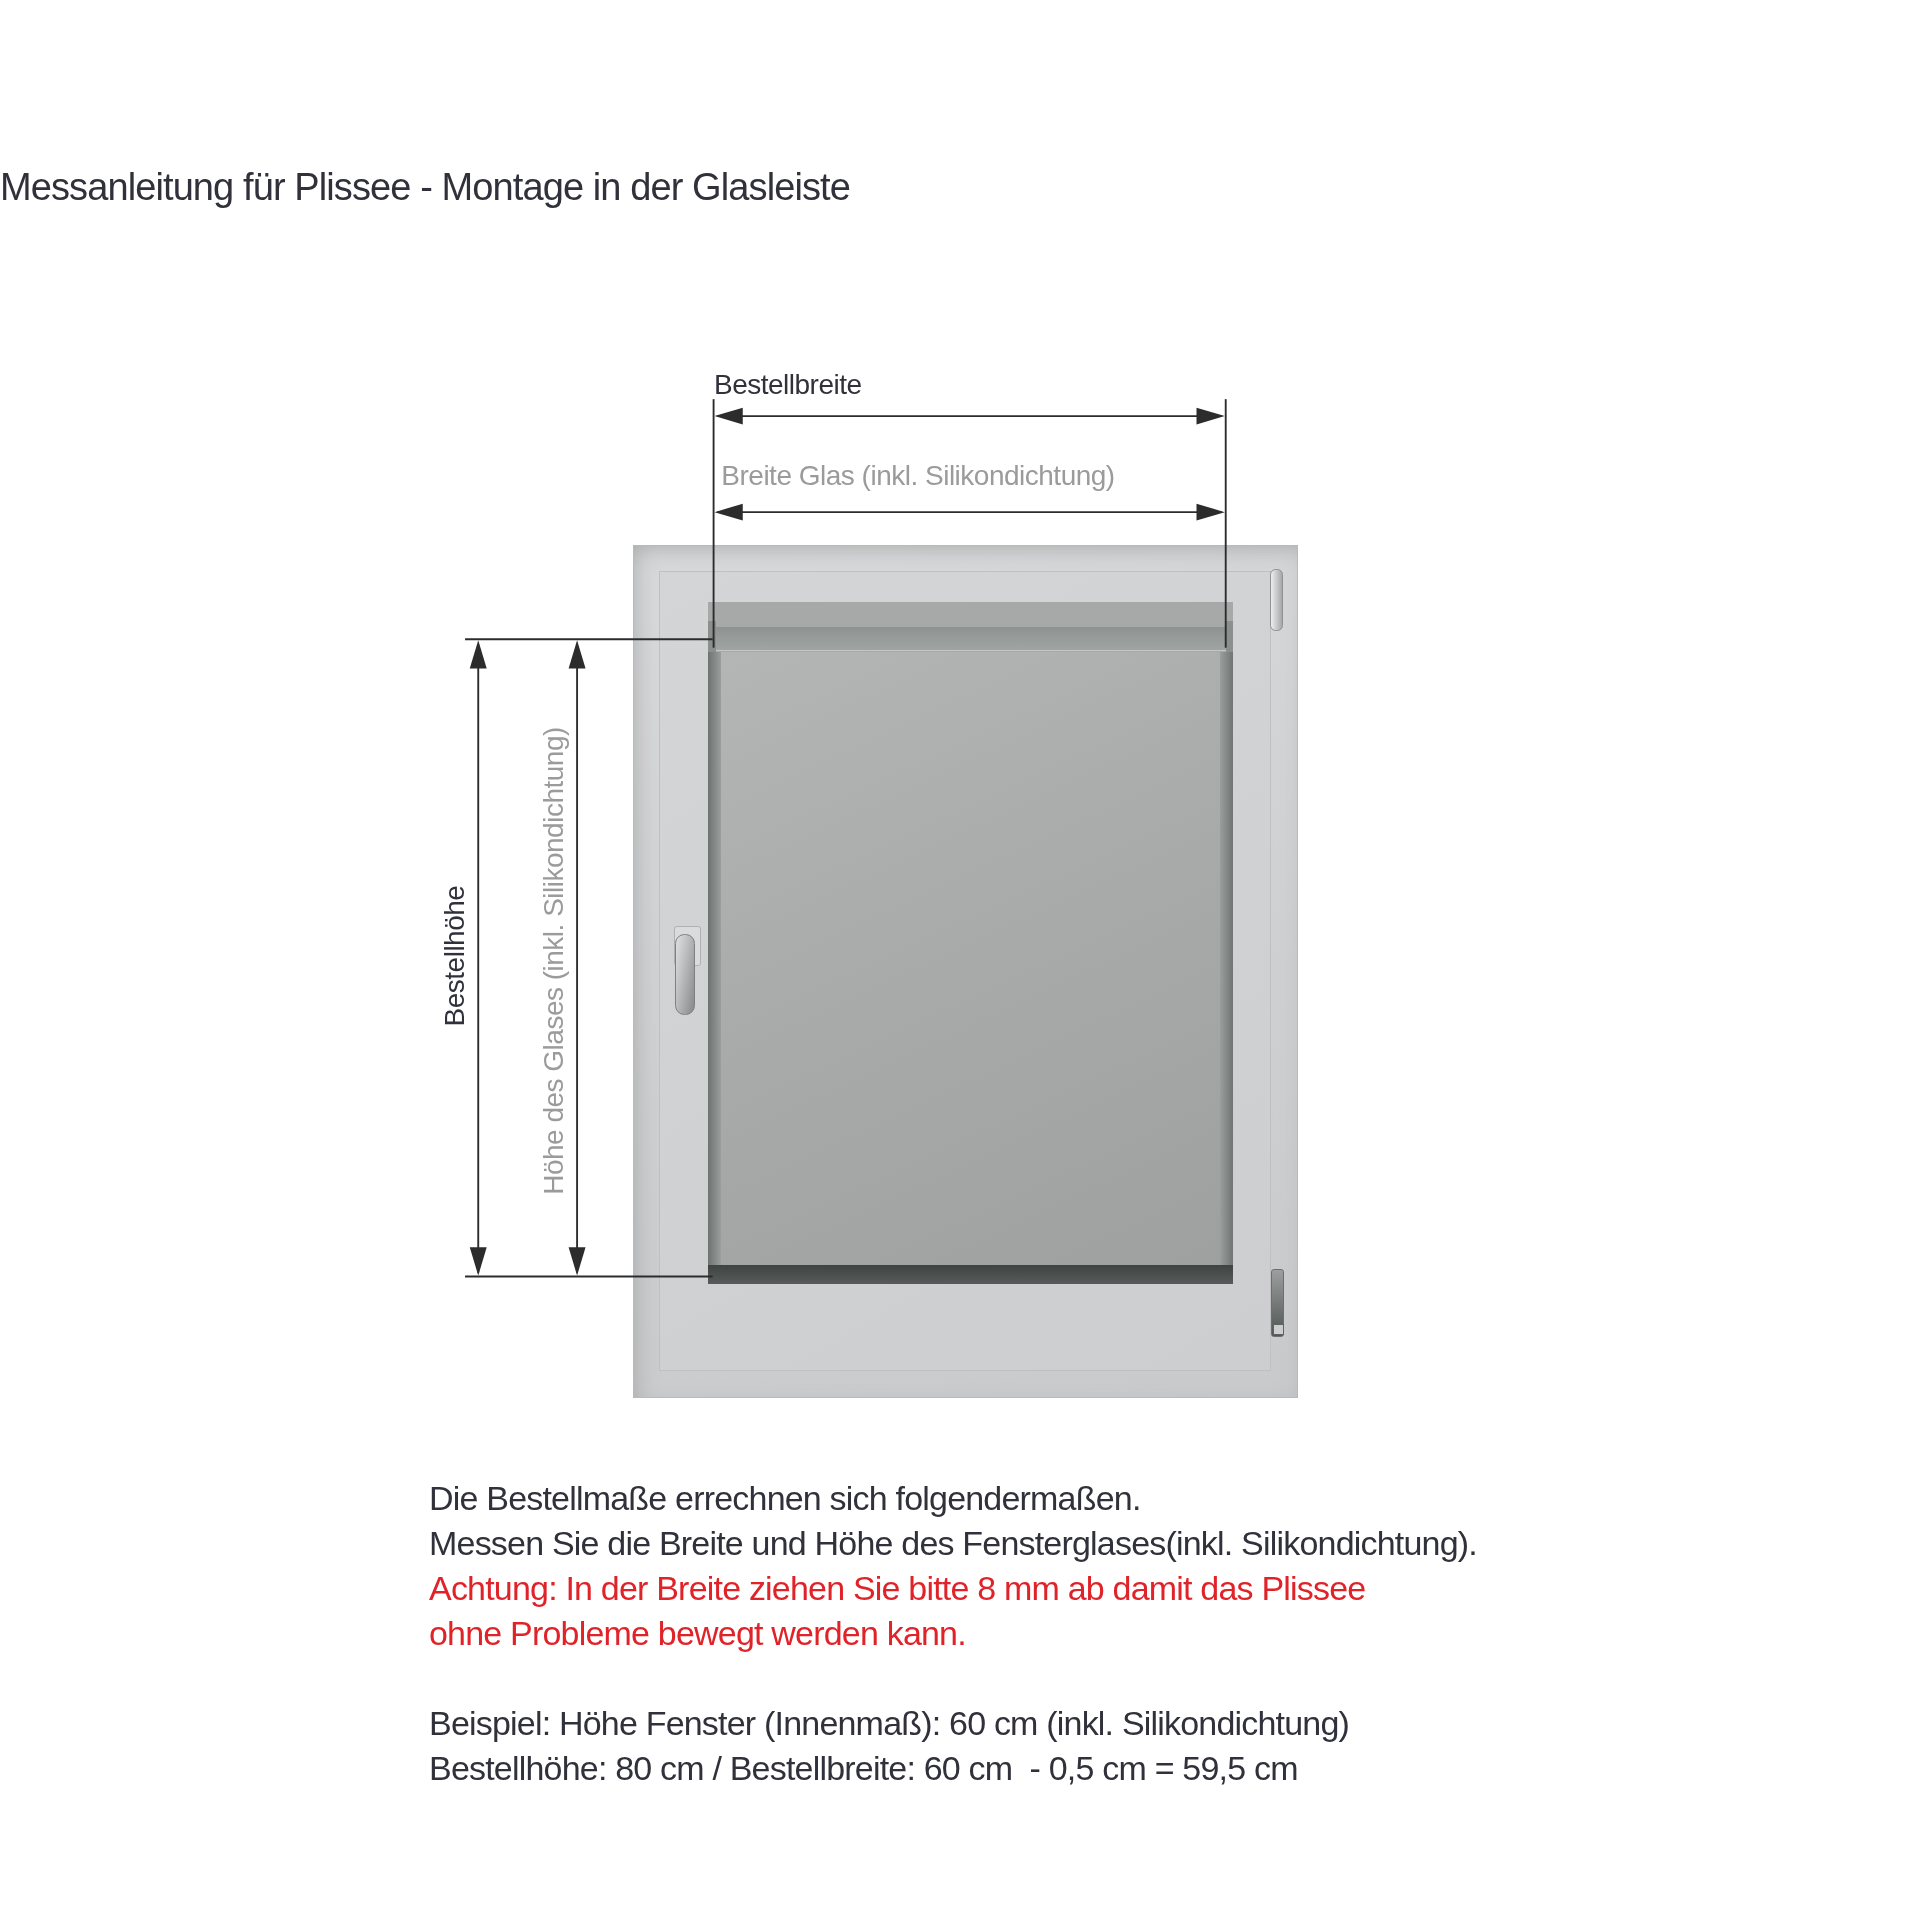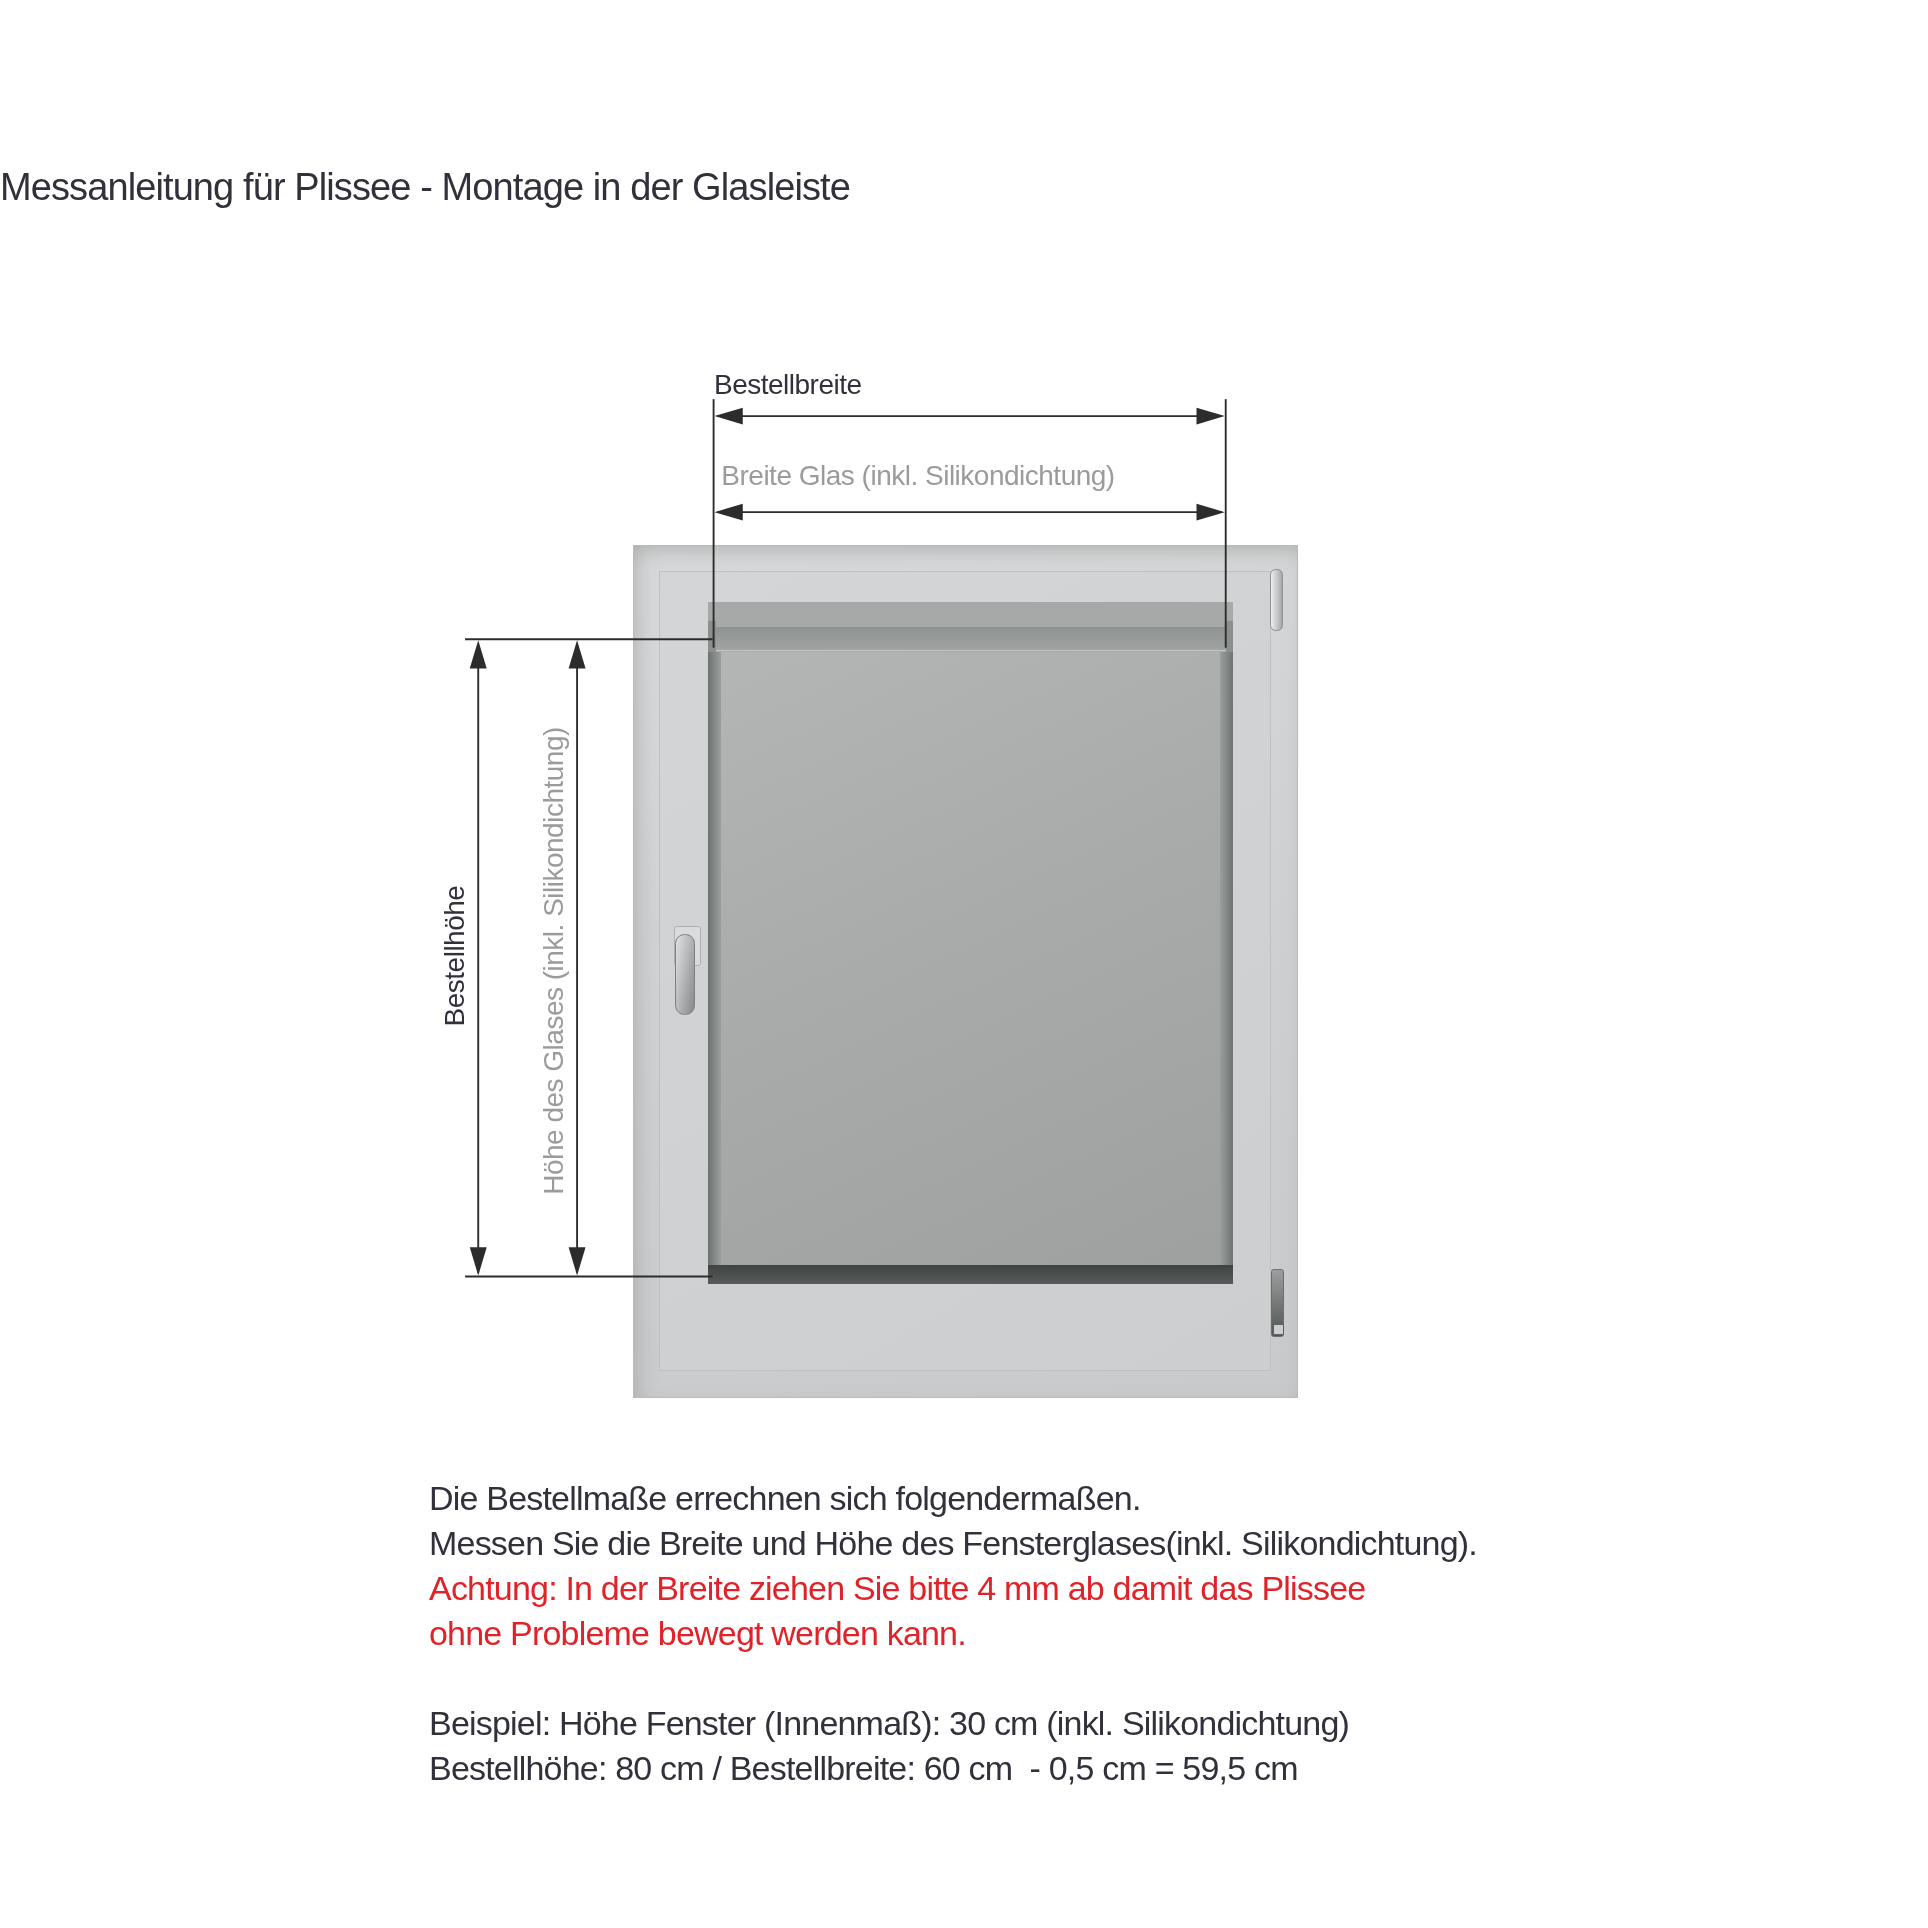--- a/index.html
+++ b/index.html
@@ -122,21 +122,21 @@
   </svg>
 
   <div id="lbl-bestellbreite" class="dim-label dim-dark">Bestellbreite</div>
   <div id="lbl-breite-glas" class="dim-label dim-muted">Breite Glas (inkl. Silikondichtung)</div>
   <div id="lbl-bestellhoehe" class="dim-label dim-dark">Bestellhöhe</div>
   <div id="lbl-hoehe-glas" class="dim-label dim-muted">Höhe des Glases (inkl. Silikondichtung)</div>
 
   <div id="instructions">
     <div class="text-line">Die Bestellmaße errechnen sich folgendermaßen.</div>
     <div class="text-line">Messen Sie die Breite und Höhe des Fensterglases(inkl. Silikondichtung).</div>
-    <div class="text-line warning">Achtung: In der Breite ziehen Sie bitte 4 mm ab damit das Plissee</div>
+    <div class="text-line warning">Achtung: In der Breite ziehen Sie bitte 8 mm ab damit das Plissee</div>
     <div class="text-line warning">ohne Probleme bewegt werden kann.</div>
     <div class="spacer-line"></div>
-    <div class="text-line">Beispiel: Höhe Fenster (Innenmaß): 30 cm (inkl. Silikondichtung)</div>
+    <div class="text-line">Beispiel: Höhe Fenster (Innenmaß): 60 cm (inkl. Silikondichtung)</div>
     <div class="text-line">Bestellhöhe: 80 cm / Bestellbreite: 60 cm  - 0,5 cm = 59,5 cm</div>
   </div>
 
 </div>
 
 
 </body></html>

